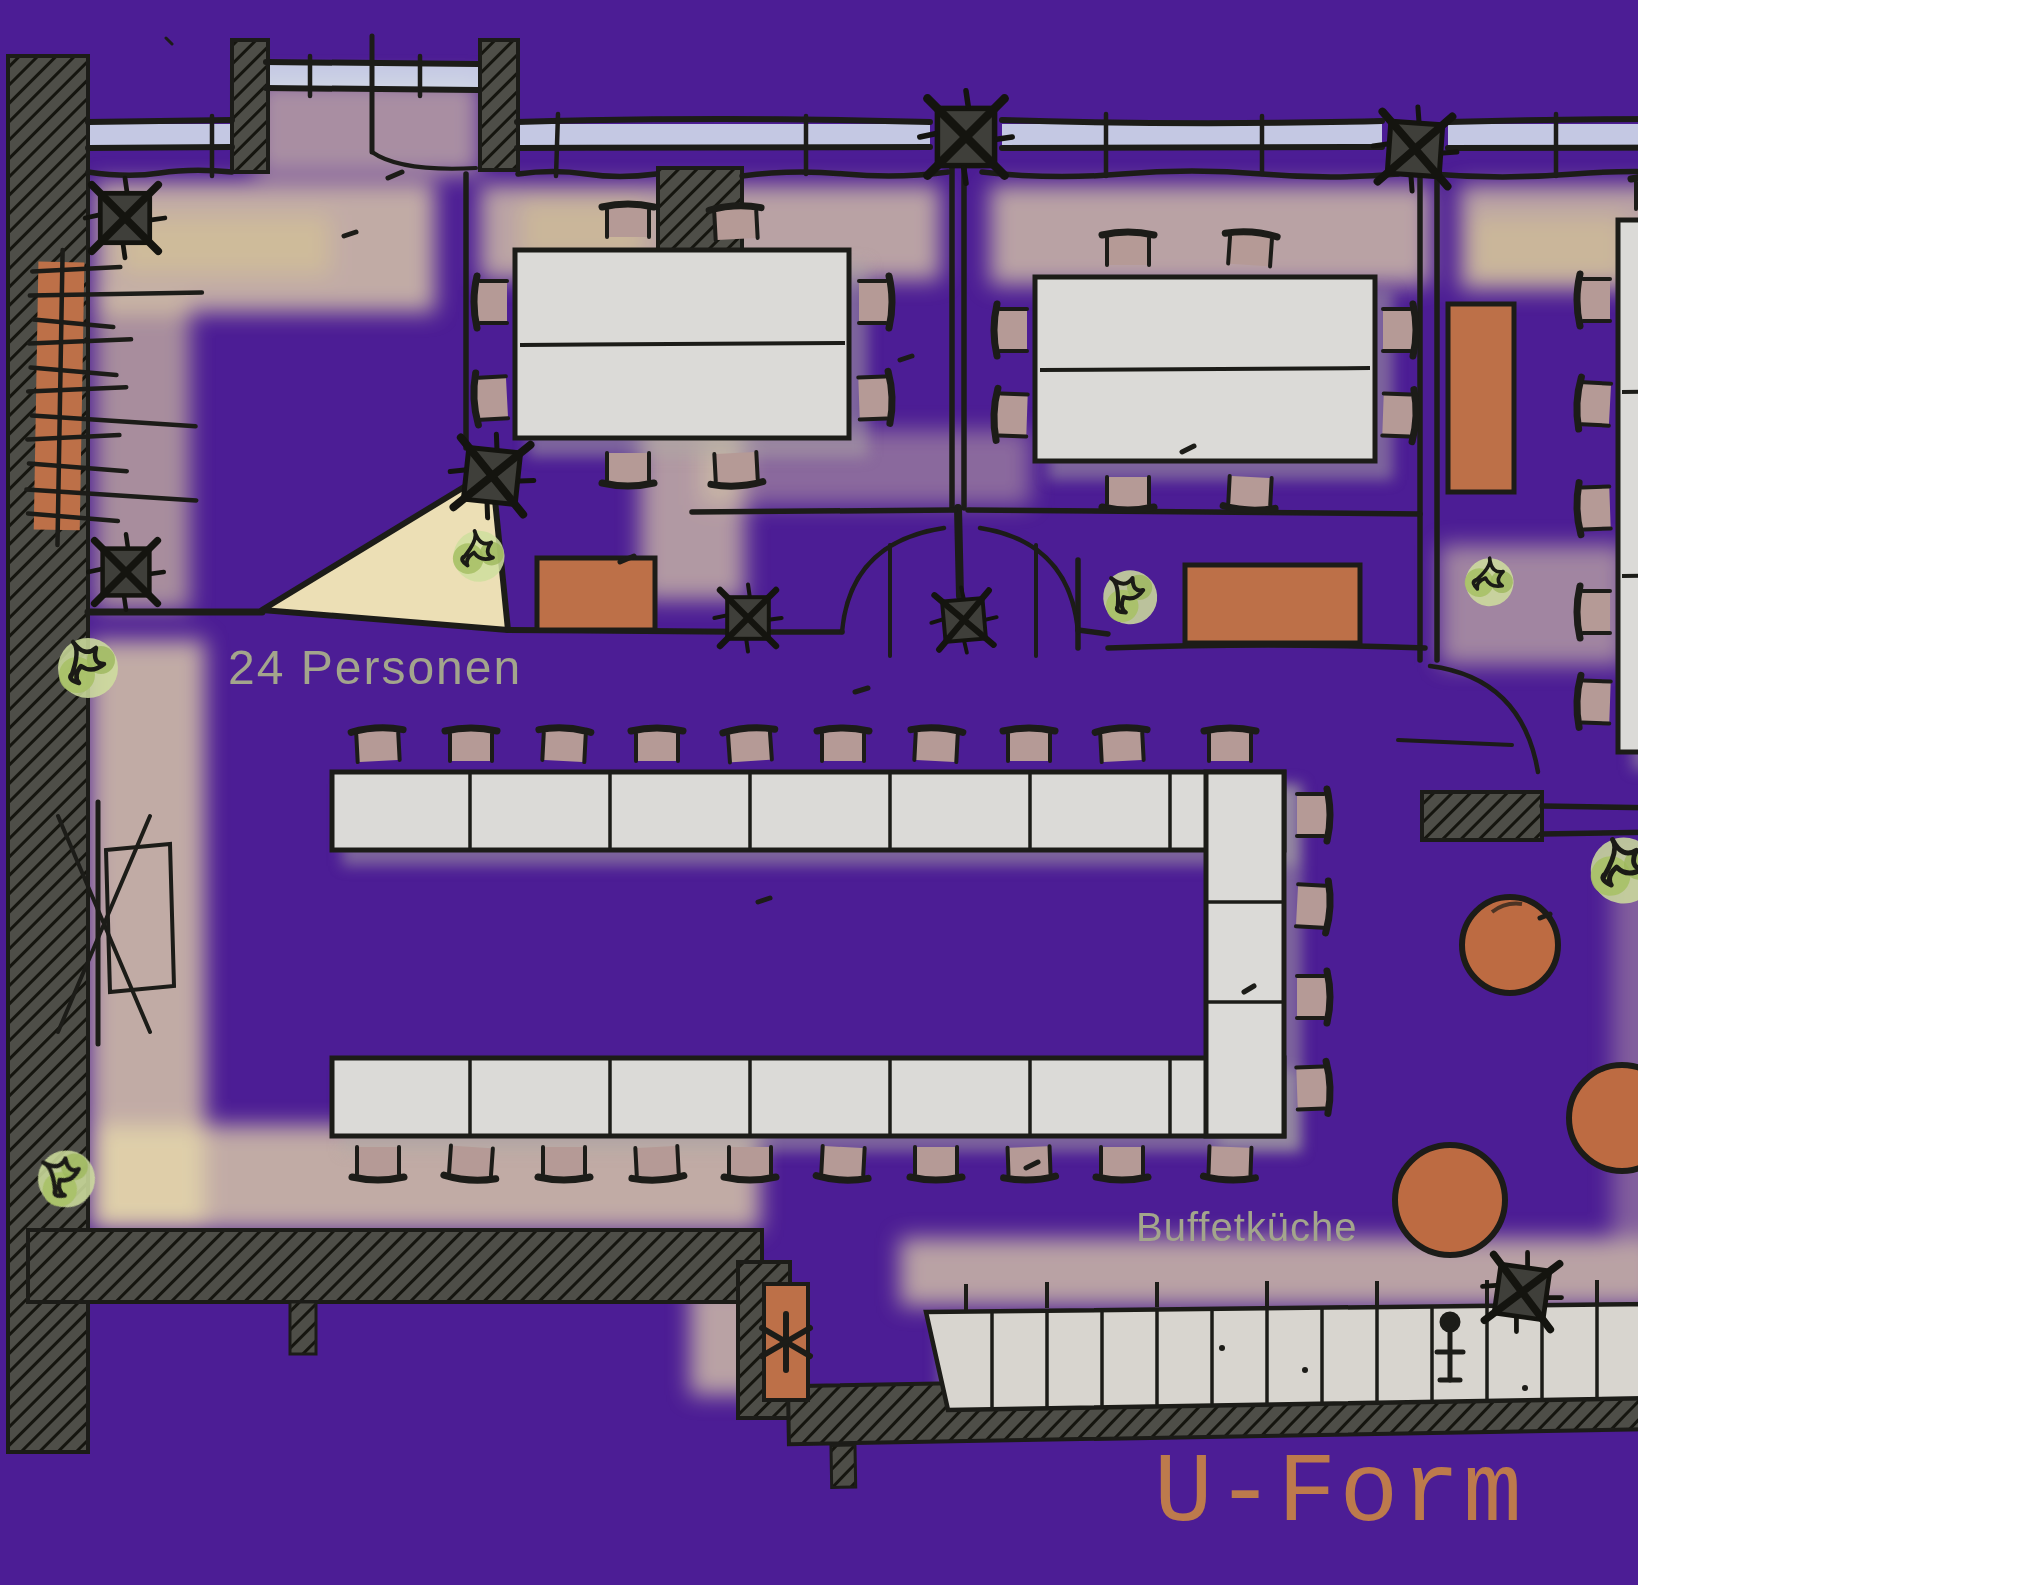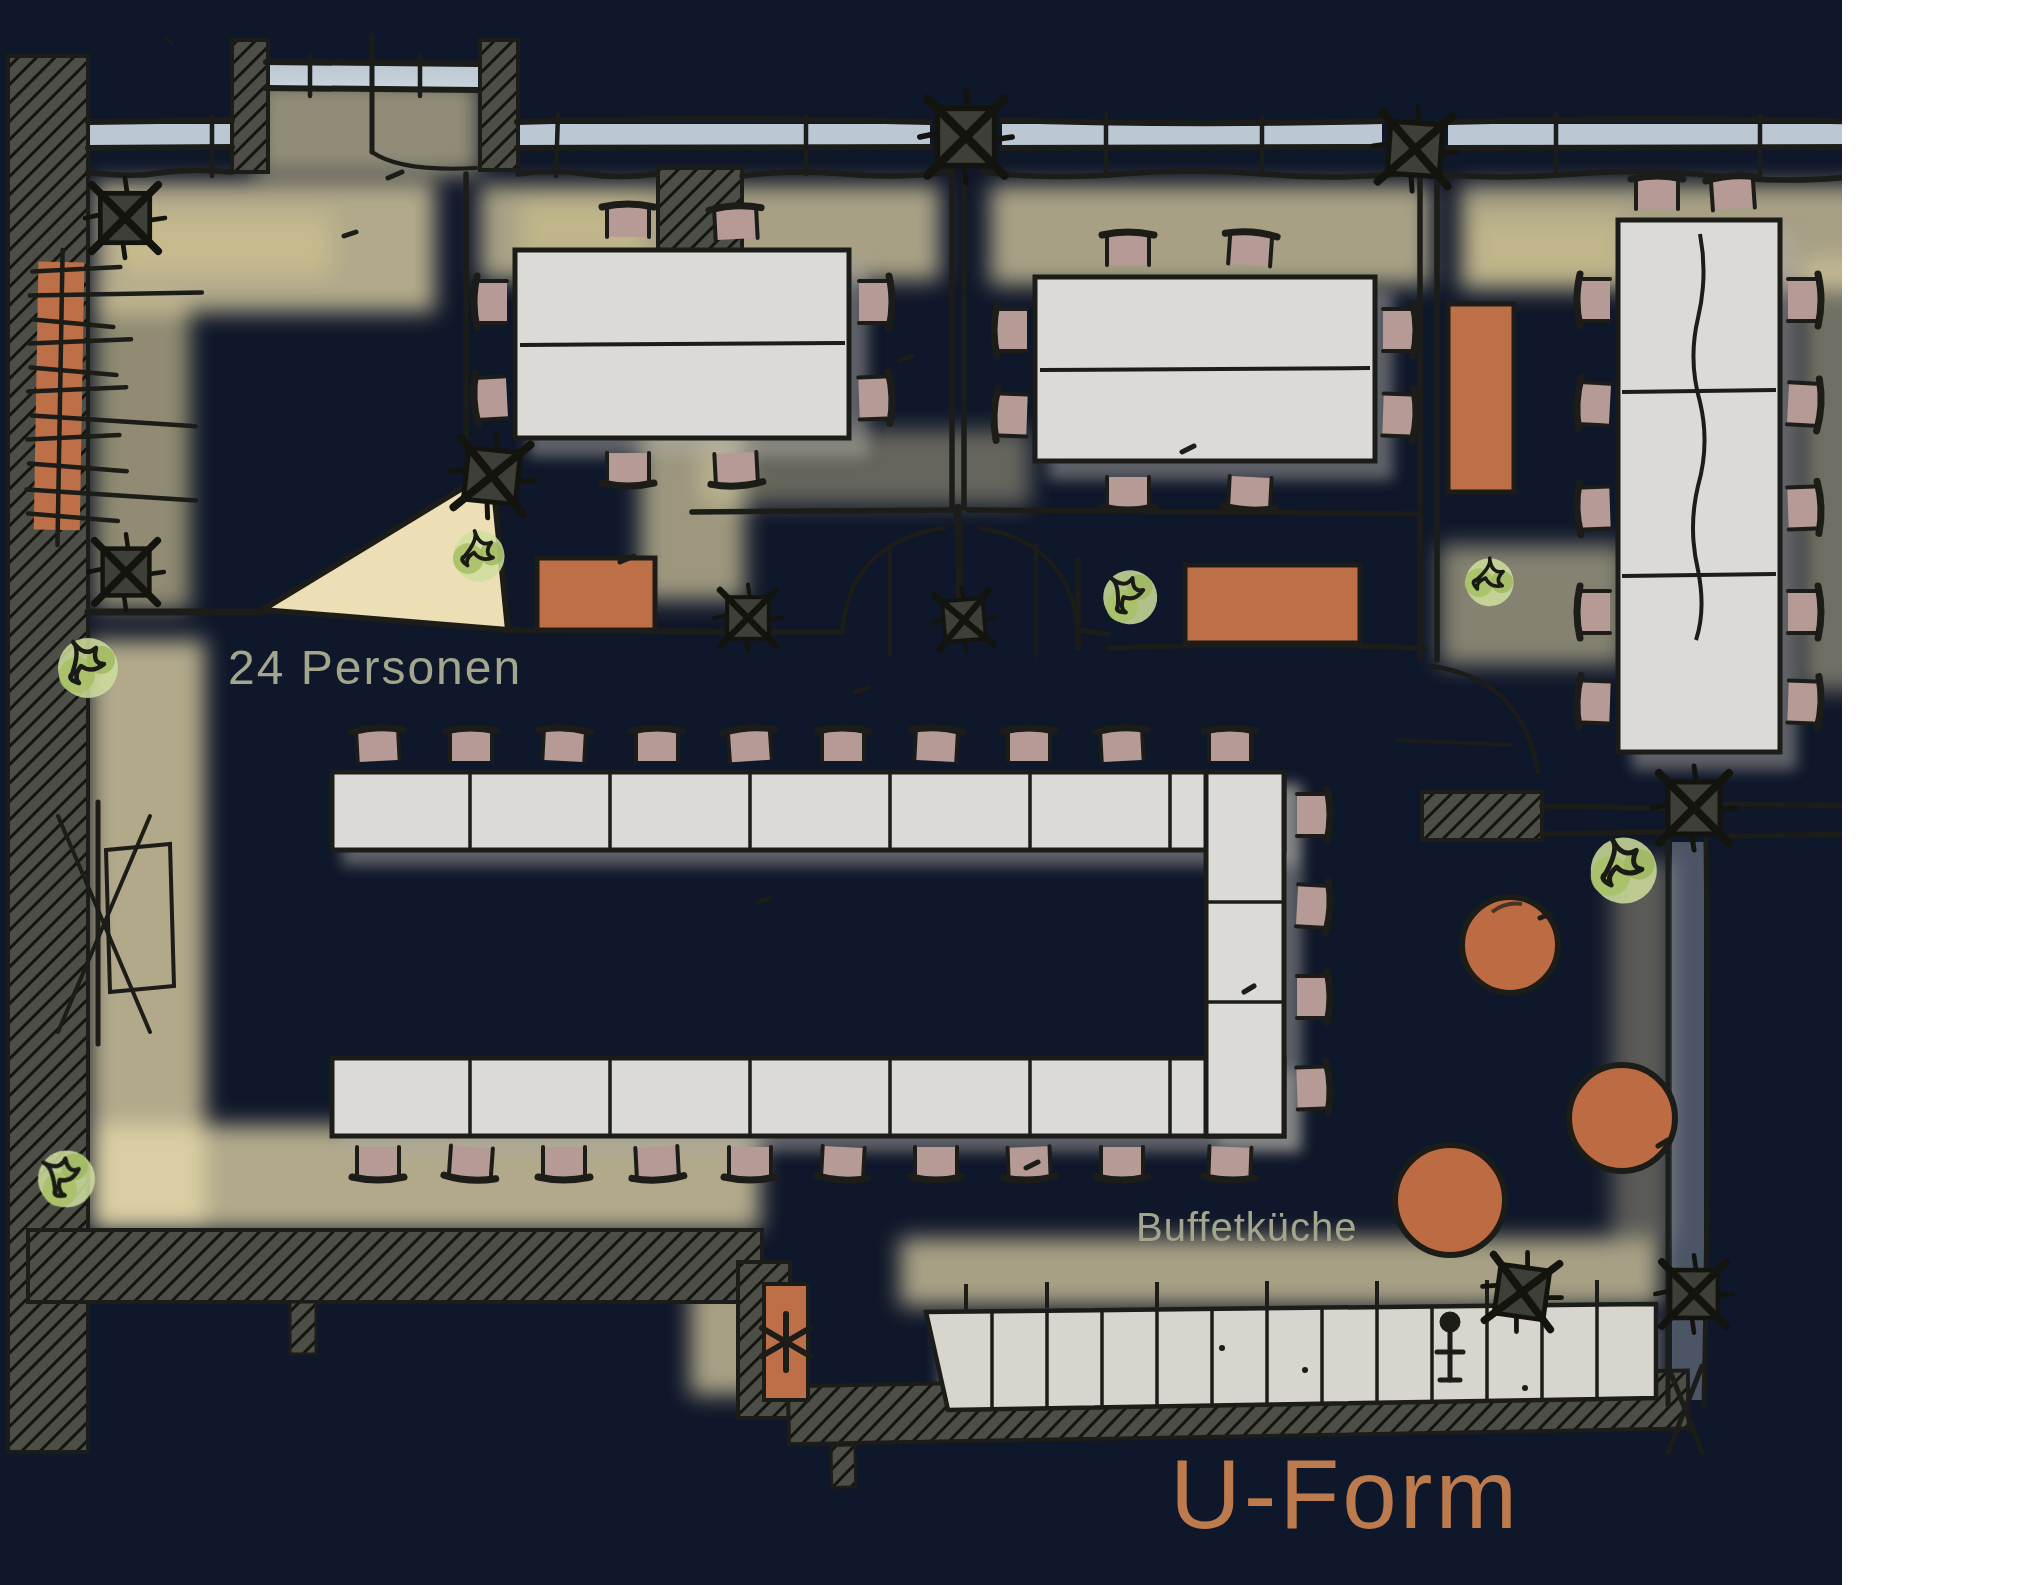--- a/index.html
+++ b/index.html
@@ -1,23 +1,23 @@
 <!DOCTYPE html>
 <html><head>
 <meta charset="utf-8">
 <style>
   html,body{margin:0;padding:0;background:#ffffff;}
-  #stage{position:relative;width:1842px;height:1585px;background:#0f172a;overflow:hidden;
+  #stage{position:relative;width:1638px;height:1585px;background:#4c1d95;overflow:hidden;
          font-family:"Liberation Sans",sans-serif;}
   #plan-svg{position:absolute;left:0;top:0;width:2029px;height:1585px;}
   .lbl{position:absolute;white-space:nowrap;user-select:none;}
   #label-capacity{left:228px;top:640px;font-size:48px;letter-spacing:2px;color:#a3a58c;}
   #label-buffet{left:1136px;top:1205px;font-size:40px;letter-spacing:1px;color:#a3a58c;}
   #label-title{left:1154px;top:1438px;font-size:98px;letter-spacing:3px;color:#bd7a4c;
-               font-family:Liberation Sans, sans-serif;margin-left:16px;}
+               font-family:Liberation Mono, monospace;}
 </style>
 </head>
 <body>
 
 <div id="stage">
 
 <svg id="plan-svg" viewBox="0 0 2029 1585" xmlns="http://www.w3.org/2000/svg">
 <defs>
   <filter id="wash" x="-40%" y="-40%" width="180%" height="180%">
           <feGaussianBlur stdDeviation="11"></feGaussianBlur>

